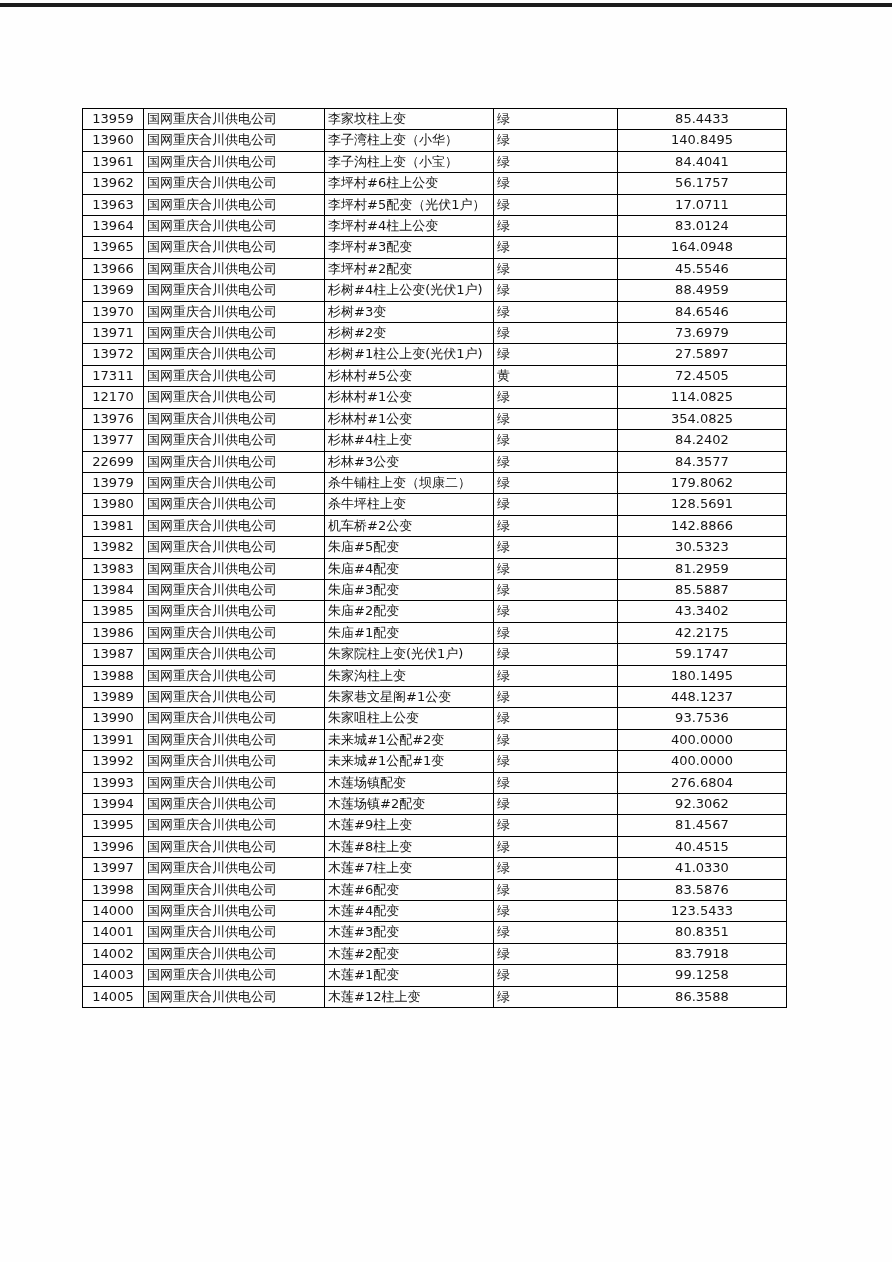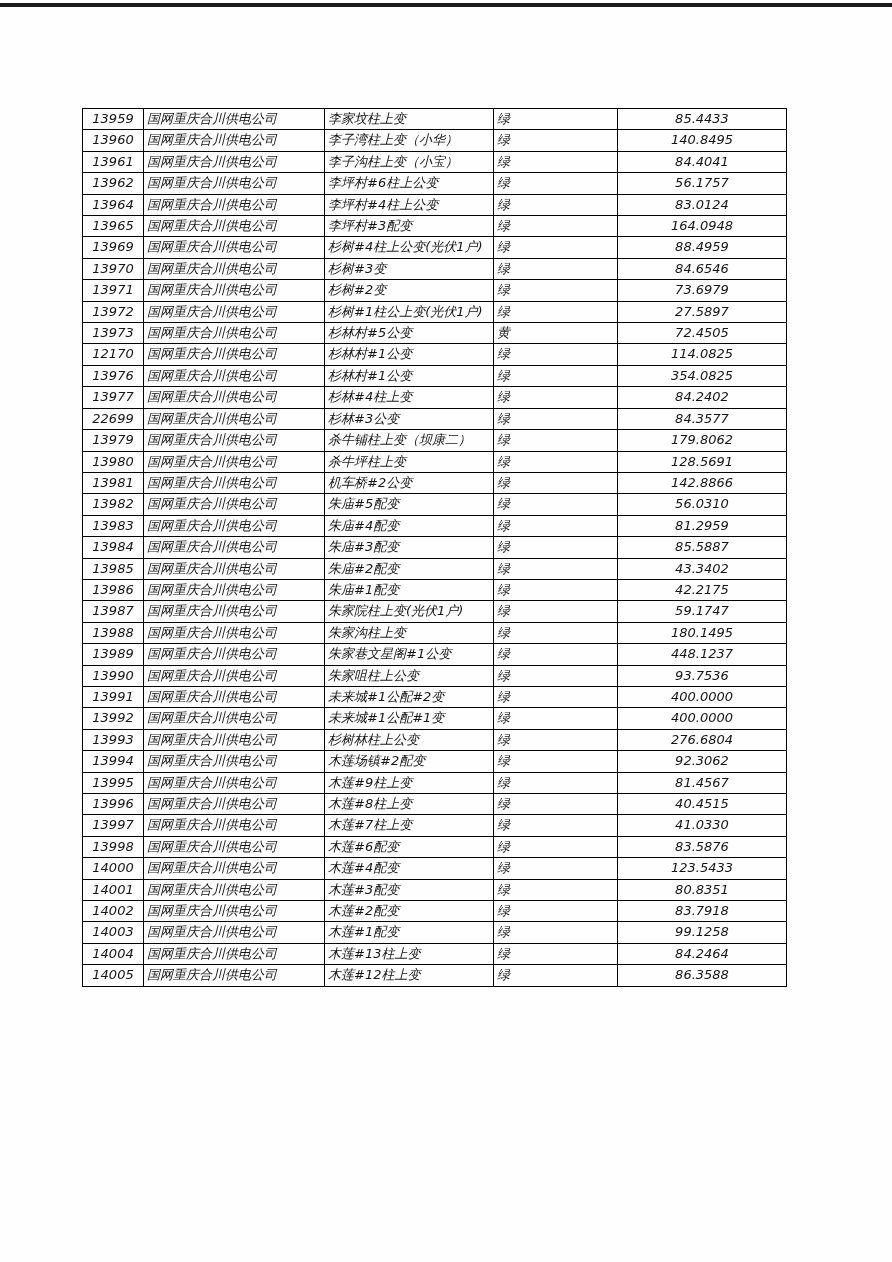--- a/index.html
+++ b/index.html
@@ -21,21 +21,20 @@
     width: 892px;
     height: 4px;
   }
   table.data-table {
     position: absolute;
     left: 82px;
     top: 108px;
     width: 704px;
     border-collapse: collapse;
     table-layout: fixed;
-    font-style: italic;
   }
   table.data-table td {
     border: 1px solid #000000;
     height: 20.4px;
     line-height: 20.4px;
     font-size: 13px;
     color: #151515;
     padding: 0 2px 0 3px;
     white-space: nowrap;
     overflow: hidden;
@@ -85,34 +84,48 @@
         <td class="align-center">84.4041</td>
       </tr>
       <tr>
         <td class="align-center">13962</td>
         <td class="align-left">国网重庆合川供电公司</td>
         <td class="align-left">李坪村#6柱上公变</td>
         <td class="align-left">绿</td>
         <td class="align-center">56.1757</td>
       </tr>
       <tr>
+        <td class="align-center">13963</td>
+        <td class="align-left">国网重庆合川供电公司</td>
+        <td class="align-left">李坪村#5配变（光伏1户）</td>
+        <td class="align-left">绿</td>
+        <td class="align-center">17.0711</td>
+      </tr>
+      <tr>
         <td class="align-center">13964</td>
         <td class="align-left">国网重庆合川供电公司</td>
         <td class="align-left">李坪村#4柱上公变</td>
         <td class="align-left">绿</td>
         <td class="align-center">83.0124</td>
       </tr>
       <tr>
         <td class="align-center">13965</td>
         <td class="align-left">国网重庆合川供电公司</td>
         <td class="align-left">李坪村#3配变</td>
         <td class="align-left">绿</td>
         <td class="align-center">164.0948</td>
       </tr>
       <tr>
+        <td class="align-center">13966</td>
+        <td class="align-left">国网重庆合川供电公司</td>
+        <td class="align-left">李坪村#2配变</td>
+        <td class="align-left">绿</td>
+        <td class="align-center">45.5546</td>
+      </tr>
+      <tr>
         <td class="align-center">13969</td>
         <td class="align-left">国网重庆合川供电公司</td>
         <td class="align-left">杉树#4柱上公变(光伏1户)</td>
         <td class="align-left">绿</td>
         <td class="align-center">88.4959</td>
       </tr>
       <tr>
         <td class="align-center">13970</td>
         <td class="align-left">国网重庆合川供电公司</td>
         <td class="align-left">杉树#3变</td>
@@ -127,21 +140,21 @@
         <td class="align-center">73.6979</td>
       </tr>
       <tr>
         <td class="align-center">13972</td>
         <td class="align-left">国网重庆合川供电公司</td>
         <td class="align-left">杉树#1柱公上变(光伏1户)</td>
         <td class="align-left">绿</td>
         <td class="align-center">27.5897</td>
       </tr>
       <tr>
-        <td class="align-center">13973</td>
+        <td class="align-center">17311</td>
         <td class="align-left">国网重庆合川供电公司</td>
         <td class="align-left">杉林村#5公变</td>
         <td class="align-left">黄</td>
         <td class="align-center">72.4505</td>
       </tr>
       <tr>
         <td class="align-center">12170</td>
         <td class="align-left">国网重庆合川供电公司</td>
         <td class="align-left">杉林村#1公变</td>
         <td class="align-left">绿</td>
@@ -187,21 +200,21 @@
         <td class="align-left">国网重庆合川供电公司</td>
         <td class="align-left">机车桥#2公变</td>
         <td class="align-left">绿</td>
         <td class="align-center">142.8866</td>
       </tr>
       <tr>
         <td class="align-center">13982</td>
         <td class="align-left">国网重庆合川供电公司</td>
         <td class="align-left">朱庙#5配变</td>
         <td class="align-left">绿</td>
-        <td class="align-center">56.0310</td>
+        <td class="align-center">30.5323</td>
       </tr>
       <tr>
         <td class="align-center">13983</td>
         <td class="align-left">国网重庆合川供电公司</td>
         <td class="align-left">朱庙#4配变</td>
         <td class="align-left">绿</td>
         <td class="align-center">81.2959</td>
       </tr>
       <tr>
         <td class="align-center">13984</td>
@@ -262,21 +275,21 @@
       <tr>
         <td class="align-center">13992</td>
         <td class="align-left">国网重庆合川供电公司</td>
         <td class="align-left">未来城#1公配#1变</td>
         <td class="align-left">绿</td>
         <td class="align-center">400.0000</td>
       </tr>
       <tr>
         <td class="align-center">13993</td>
         <td class="align-left">国网重庆合川供电公司</td>
-        <td class="align-left">杉树林柱上公变</td>
+        <td class="align-left">木莲场镇配变</td>
         <td class="align-left">绿</td>
         <td class="align-center">276.6804</td>
       </tr>
       <tr>
         <td class="align-center">13994</td>
         <td class="align-left">国网重庆合川供电公司</td>
         <td class="align-left">木莲场镇#2配变</td>
         <td class="align-left">绿</td>
         <td class="align-center">92.3062</td>
       </tr>
@@ -328,27 +341,20 @@
         <td class="align-left">木莲#2配变</td>
         <td class="align-left">绿</td>
         <td class="align-center">83.7918</td>
       </tr>
       <tr>
         <td class="align-center">14003</td>
         <td class="align-left">国网重庆合川供电公司</td>
         <td class="align-left">木莲#1配变</td>
         <td class="align-left">绿</td>
         <td class="align-center">99.1258</td>
-      </tr>
-      <tr>
-        <td class="align-center">14004</td>
-        <td class="align-left">国网重庆合川供电公司</td>
-        <td class="align-left">木莲#13柱上变</td>
-        <td class="align-left">绿</td>
-        <td class="align-center">84.2464</td>
       </tr>
       <tr>
         <td class="align-center">14005</td>
         <td class="align-left">国网重庆合川供电公司</td>
         <td class="align-left">木莲#12柱上变</td>
         <td class="align-left">绿</td>
         <td class="align-center">86.3588</td>
       </tr>
     </tbody>
 </table>

